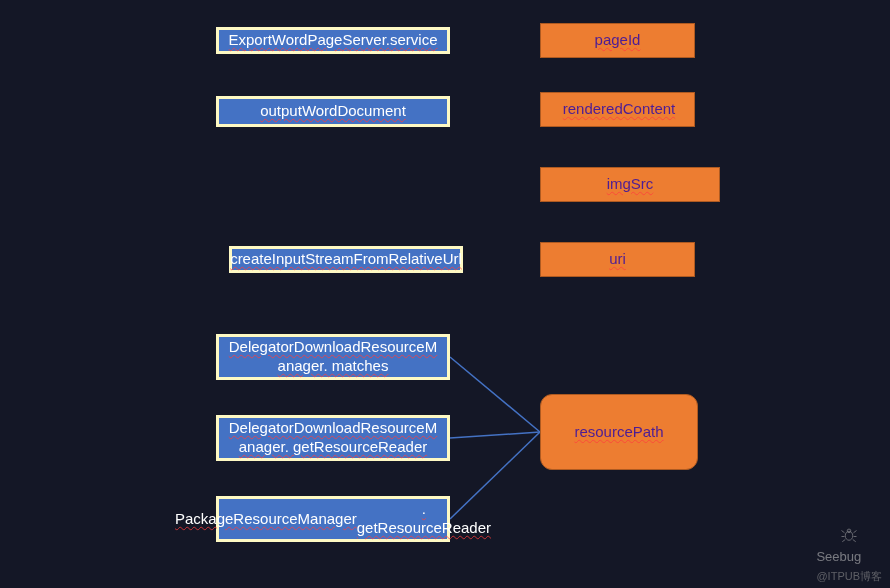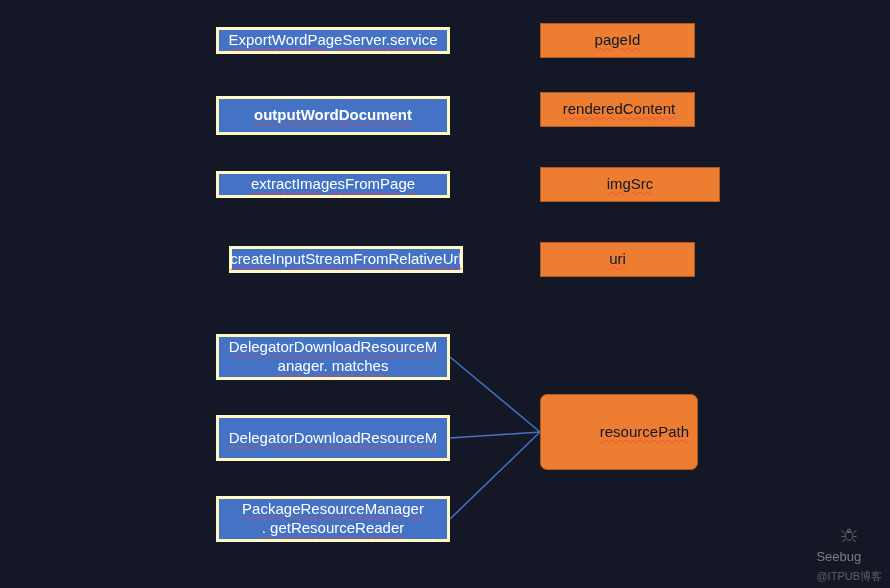--- a/index.html
+++ b/index.html
@@ -27,25 +27,24 @@
     padding: 4px 8px;
   }
   .blue {
     background: #4472c4;
     border: 3px solid #fef9c3;
     color: #ffffff;
   }
   .orange {
     background: #ed7d31;
     border: 1px solid #ae5a21;
-    color: #0f172a;
+    color: #4c1d95;
   }
   .rounded {
-    border-radius: 7px;
-    justify-content: flex-end;
+    border-radius: 12px;
   }
   .underline {
     text-decoration: underline;
     text-decoration-color: rgba(255,60,60,0.75);
     text-decoration-style: wavy;
     text-decoration-thickness: 1px;
     text-underline-offset: 2px;
   }
   svg.lines {
     position: absolute;
@@ -89,51 +88,49 @@
     <line x1="450" y1="519" x2="540" y2="432" stroke="#4472c4" stroke-width="1.5"></line>
   </svg>
 
   <div class="box blue" style="left:216px; top:27px; width:234px; height:27px;">
     <span class="underline">ExportWordPageServer.service</span>
   </div>
   <div class="box orange" style="left:540px; top:23px; width:155px; height:35px;">
     <span class="underline">pageId</span>
   </div>
 
-  <div class="box blue" style="left:216px; top:96px; width:234px; height:39px;font-weight:bold;">
+  <div class="box blue" style="left:216px; top:96px; width:234px; height:31px;">
     <span class="underline">outputWordDocument</span>
   </div>
   <div class="box orange" style="left:540px; top:92px; width:155px; height:35px;padding-left:11px;">
     <span class="underline">renderedContent</span>
   </div>
 
-  <div class="box blue" style="left:216px; top:171px; width:234px; height:27px;">
-    <span class="underline">extractImagesFromPage</span>
-  </div>
   <div class="box orange" style="left:540px; top:167px; width:180px; height:35px;">
     <span class="underline">imgSrc</span>
   </div>
 
   <div class="box blue" style="left:229px; top:246px; width:234px; height:27px;">
     <span class="underline">createInputStreamFromRelativeUrl</span>
   </div>
   <div class="box orange" style="left:540px; top:242px; width:155px; height:35px;">
     <span class="underline">uri</span>
   </div>
 
   <div class="box blue" style="left:216px; top:334px; width:234px; height:46px; flex-direction:column;">
     <span class="underline">DelegatorDownloadResourceM</span>
     <span class="underline">anager. matches</span>
   </div>
 
   <div class="box blue" style="left:216px; top:415px; width:234px; height:46px; flex-direction:column;">
     <span class="underline">DelegatorDownloadResourceM</span>
+    <span class="underline">anager. getResourceReader</span>
   </div>
 
-  <div class="box blue" style="left:216px; top:496px; width:234px; height:46px; flex-direction:column;">
+  <div class="box blue" style="left:216px; top:496px; width:234px; height:46px; flex-direction:row;">
     <span class="underline">PackageResourceManager</span>
     <span class="underline">. getResourceReader</span>
   </div>
 
   <div class="box orange rounded" style="left:540px; top:394px; width:158px; height:76px;">
     <span class="underline">resourcePath</span>
   </div>
 
   <div class="watermark">
     <svg width="18" height="18" viewBox="0 0 24 24">

